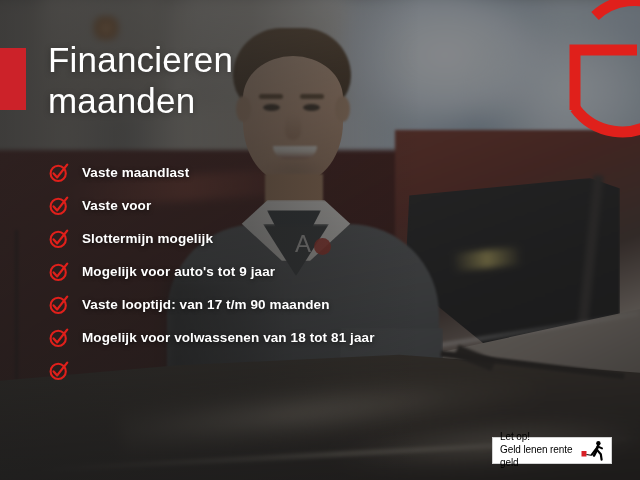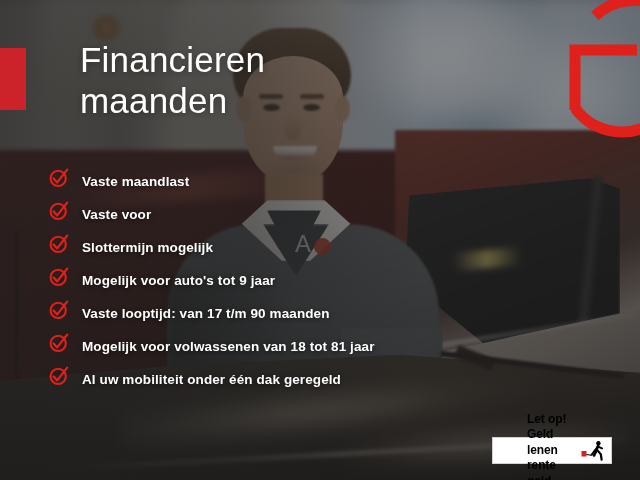--- a/index.html
+++ b/index.html
@@ -164,36 +164,36 @@
   .red-square{position:absolute;left:0;top:48px;width:26px;height:62px;background:#cc2229;}
 
   .arc-wrap{position:absolute;left:545px;top:-12px;width:110px;height:150px;}
 
   .title{
     position:absolute;left:48px;top:40px;width:330px;
     color:#ffffff;font-size:35px;line-height:1.16;font-weight:300;
     letter-spacing:.2px;
     text-shadow:0 1px 6px rgba(0,0,0,.35);
   }
-  .title .ln{display:block;margin-left:32px;}
+  .title .ln{display:block;}
 
   .bullets{position:absolute;left:48px;top:156px;width:420px;}
-  .bullet{display:flex;align-items:flex-end;height:33px;}
+  .bullet{display:flex;align-items:center;height:33px;}
   .b-icon{width:22px;height:22px;flex:0 0 22px;margin-right:12px;position:relative;}
   .b-text{
     color:#ffffff;font-size:13.5px;font-weight:600;letter-spacing:.1px;
     text-shadow:0 1px 4px rgba(0,0,0,.55);white-space:nowrap;
   }
 
   .afm{
     position:absolute;left:492px;top:437px;width:120px;height:27px;
     background:#ffffff;border:1px solid #d2d2d2;
     display:flex;align-items:center;padding:2px 4px 2px 7px;
   }
-  .afm-txt{color:#000;font-size:12px;font-weight:700;line-height:1.28;letter-spacing:-.1px;margin-left:27px;}
+  .afm-txt{color:#000;font-size:10px;font-weight:400;line-height:1.28;letter-spacing:-.1px;}
   .afm-ico{margin-left:auto;width:26px;height:22px;position:relative;flex:0 0 26px;}
 </style>
 </head>
 <body>
 
 <div class="stage">
 
   <div class="photo">
     <div class="bg-showroom"></div>
     <div class="bg-poster"></div>
@@ -330,21 +330,20 @@
     </div>
 
 
     <div class="bullet">
       <span class="b-icon">
         <svg width="22" height="22" viewBox="0 0 22 22">
           <circle cx="10.2" cy="11.4" r="7.6" fill="none" stroke="#e0201b" stroke-width="2.1"></circle>
           <path d="M5.6 11.4 L9.2 15.4 L19.2 2.6" fill="none" stroke="#e0201b" stroke-width="2.3" stroke-linecap="round" stroke-linejoin="round"></path>
         </svg>
       </span>
-      <span class="b-text">Al uw mobiliteit onder één dak geregeld</span>
     </div>
 
   </div>
 
   <div class="afm">
     <div>
       <div class="afm-txt">Let op!</div>
       <div class="afm-txt">Geld lenen rente geld</div>
     </div>
     <span class="afm-ico">

